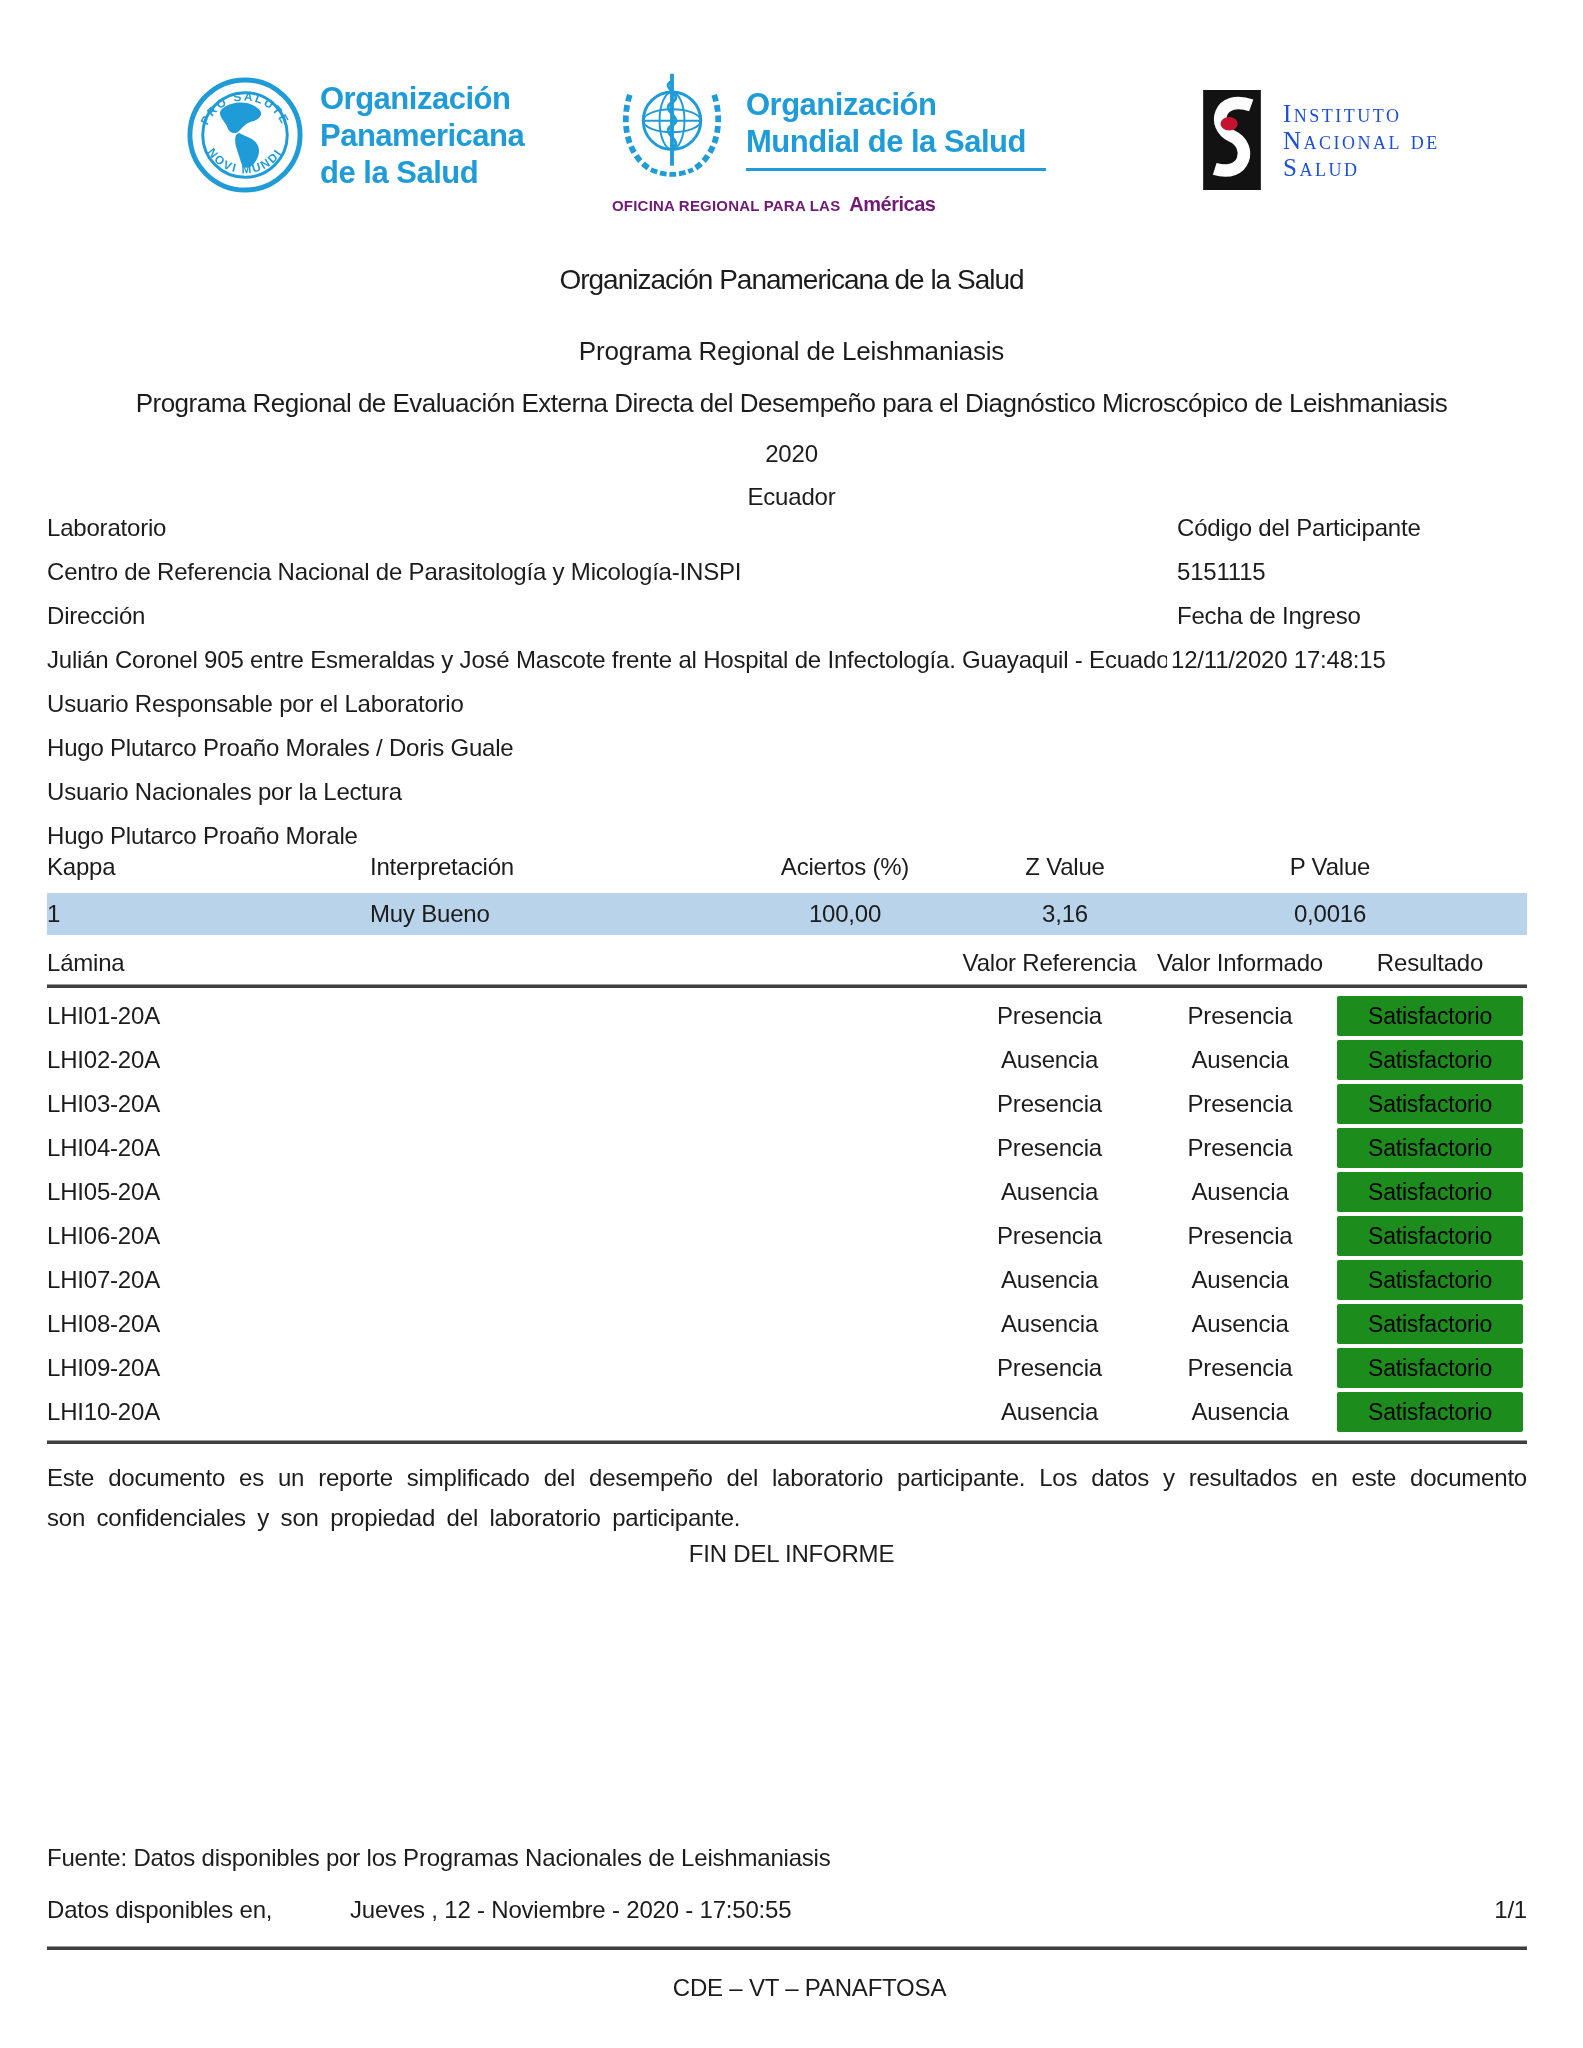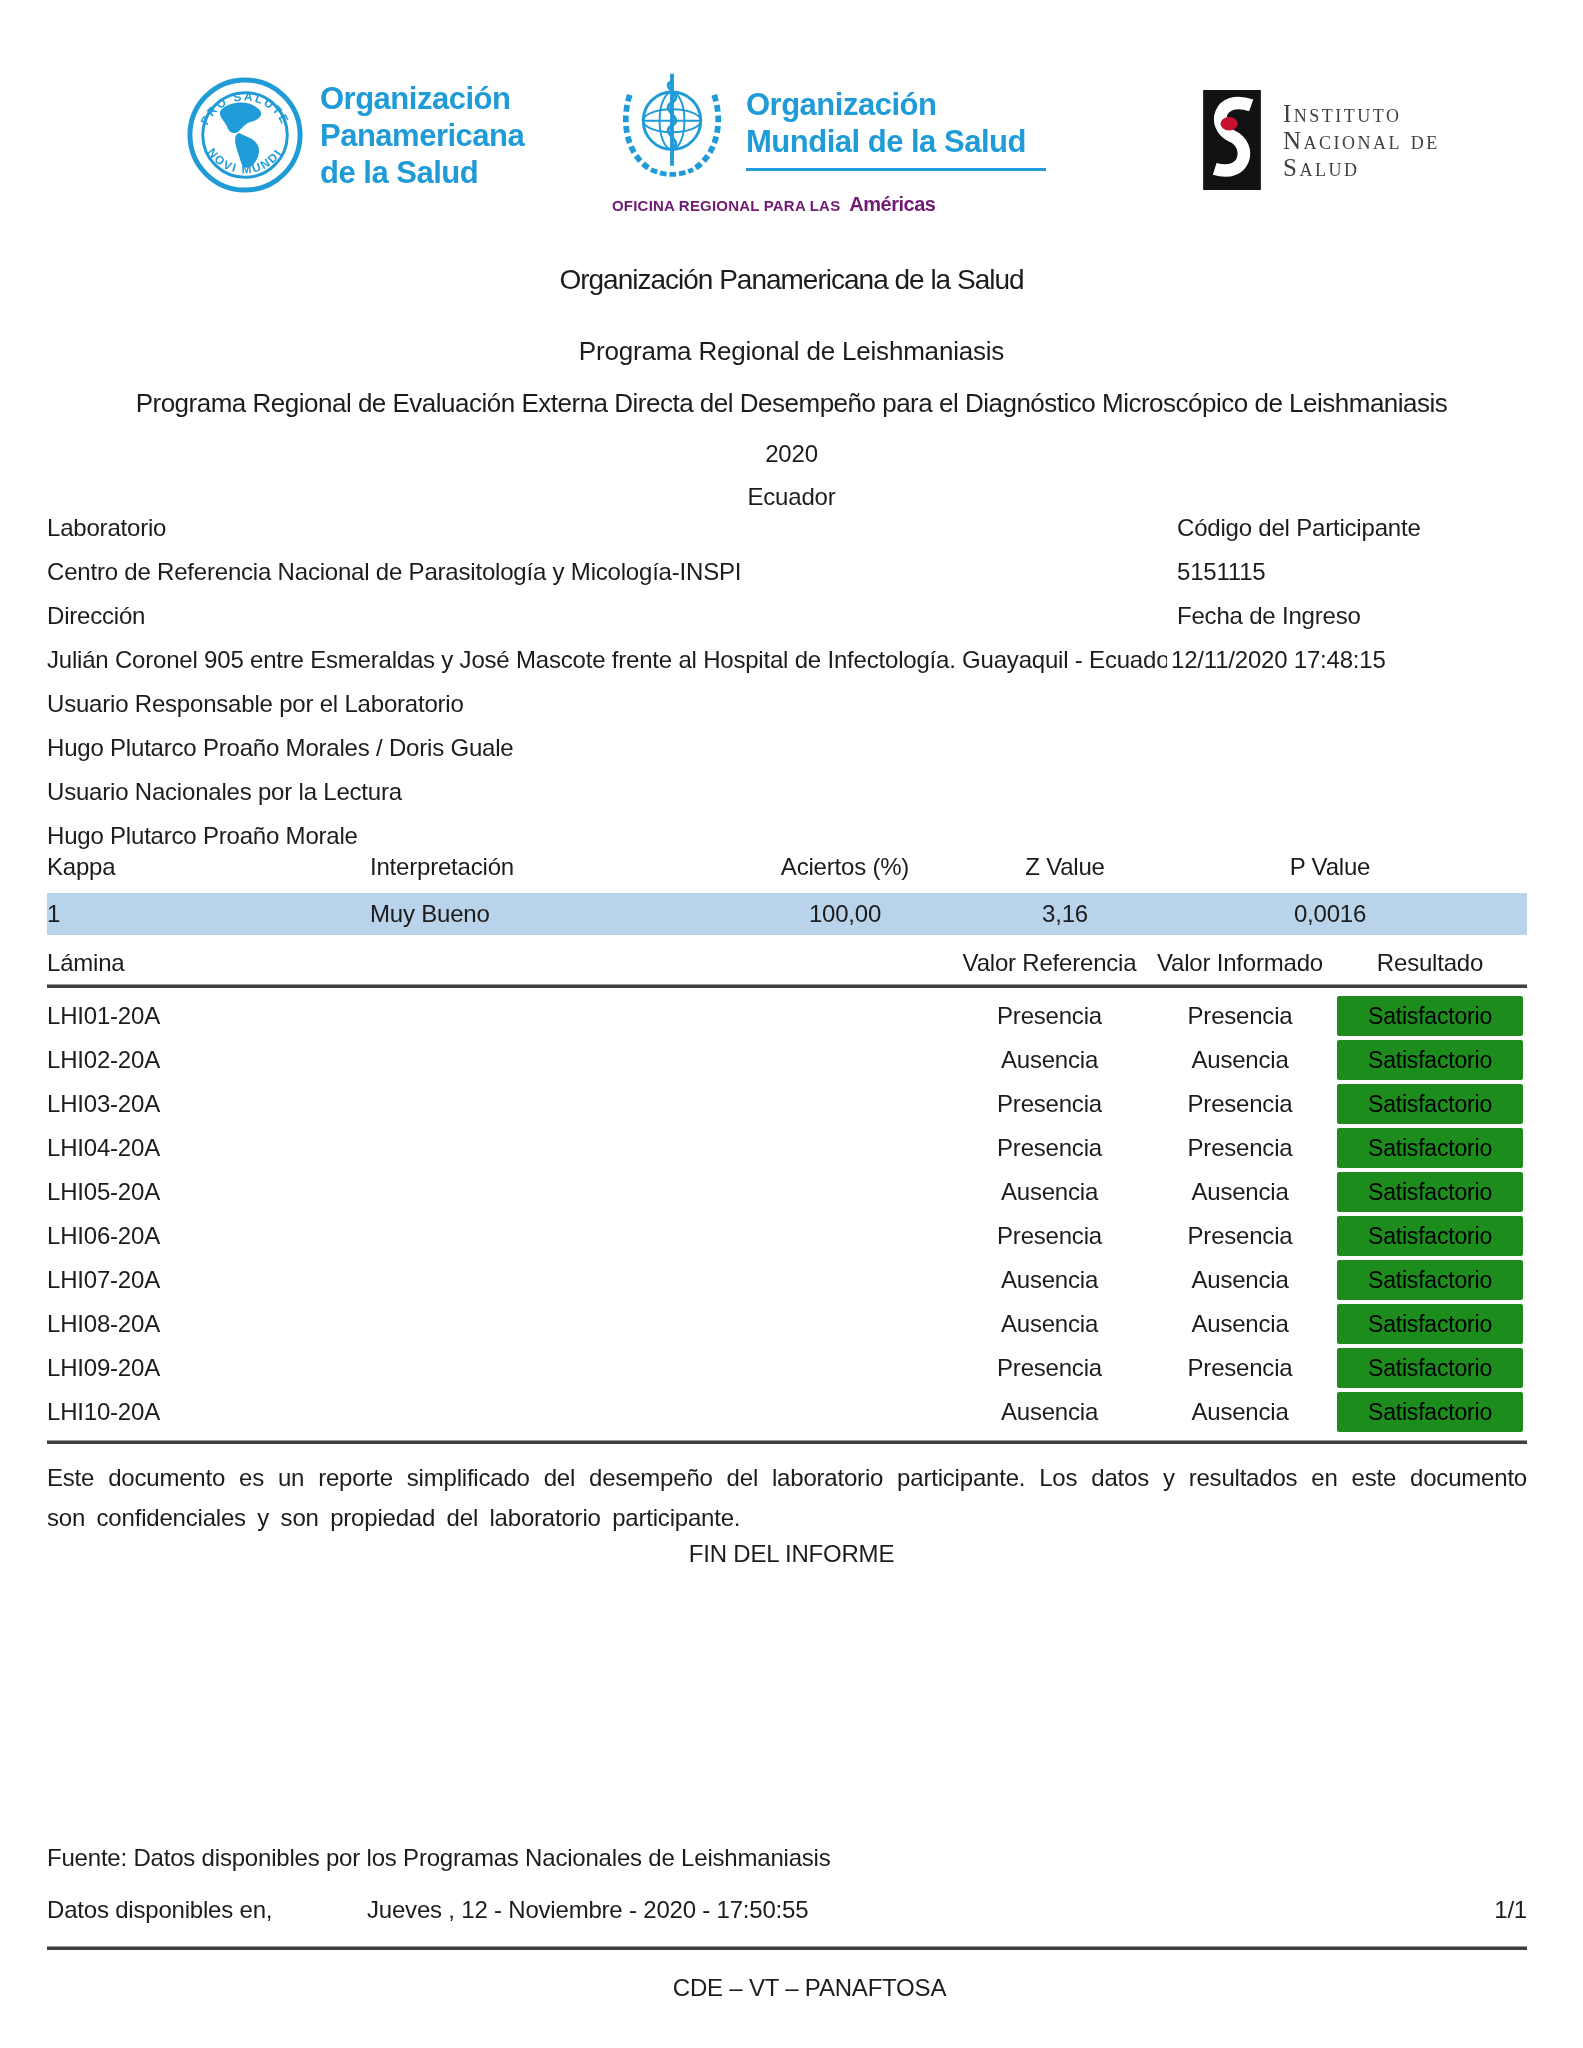--- a/index.html
+++ b/index.html
@@ -16,21 +16,21 @@
   .who-top { display:flex; }
   .who-text { margin-left:14px; margin-top:18px; color:#1F9BD7; font-weight:bold;
               font-size:31px; line-height:37px; letter-spacing:-0.5px; }
   .who-underline { height:3px; background:#1F9BD7; width:300px; margin-top:8px; }
   .who-sub { display:flex; align-items:baseline; margin-top:10px; color:#701a75; }
   .who-sub-small { font-size:15px; font-weight:bold; letter-spacing:0.2px; }
   .who-sub-big { font-size:20px; font-weight:bold; margin-left:9px; letter-spacing:-0.5px; }
   .ins-logo { position:absolute; left:1203px; top:90px; display:flex; }
   .ins-text { margin-left:22px; margin-top:10px; font-family:"Liberation Serif", serif;
               font-variant:small-caps; font-size:25px; line-height:27px;
-              letter-spacing:2.5px; color:#404040; }
+              letter-spacing:2.5px; color:#1d4ed8; }
   
   .center-line { position:absolute; left:0; width:100%; text-align:center; }
   .t-main    { top:264px; font-size:28px; letter-spacing:-1px; }
   .t-program { top:336px; font-size:26px; }
   .t-sub     { top:388px; font-size:26px; letter-spacing:-0.5px; }
   .t-year    { top:440px; font-size:24px; }
   .t-country { top:483px; font-size:24px; }
   
   .info { position:absolute; left:47px; top:506px; width:1486px; font-size:24px; }
   .info-row { position:absolute; left:0; height:44px; line-height:44px; white-space:nowrap; overflow:hidden; }
@@ -58,21 +58,21 @@
   .rule-1 { top:984px; }
   .rule-2 { top:1440px; }
   .rule-3 { top:1946px; }
   
   .disclaimer { position:absolute; left:47px; top:1458px; width:1480px;
                 font-size:24px; line-height:40px; text-align:justify; word-spacing:5px; }
   .fin { top:1540px; font-size:24px; }
   .fuente { position:absolute; left:47px; top:1836px; font-size:24px; height:44px; line-height:44px; }
   .datos-line { position:absolute; left:47px; top:1888px; width:1480px; height:44px; line-height:44px; font-size:24px; }
   .datos-label { position:absolute; left:0; }
-  .datos-value { position:absolute; left:320px; }
+  .datos-value { position:absolute; left:303px; }
   .page-num { position:absolute; right:0; }
   .cde { top:1974px; font-size:24px;padding-left:18px; }
 </style>
 </head>
 <body>
 
 <div class="page">
 
   <div class="paho-logo">
     <svg width="118" height="118" viewBox="0 0 120 120">

